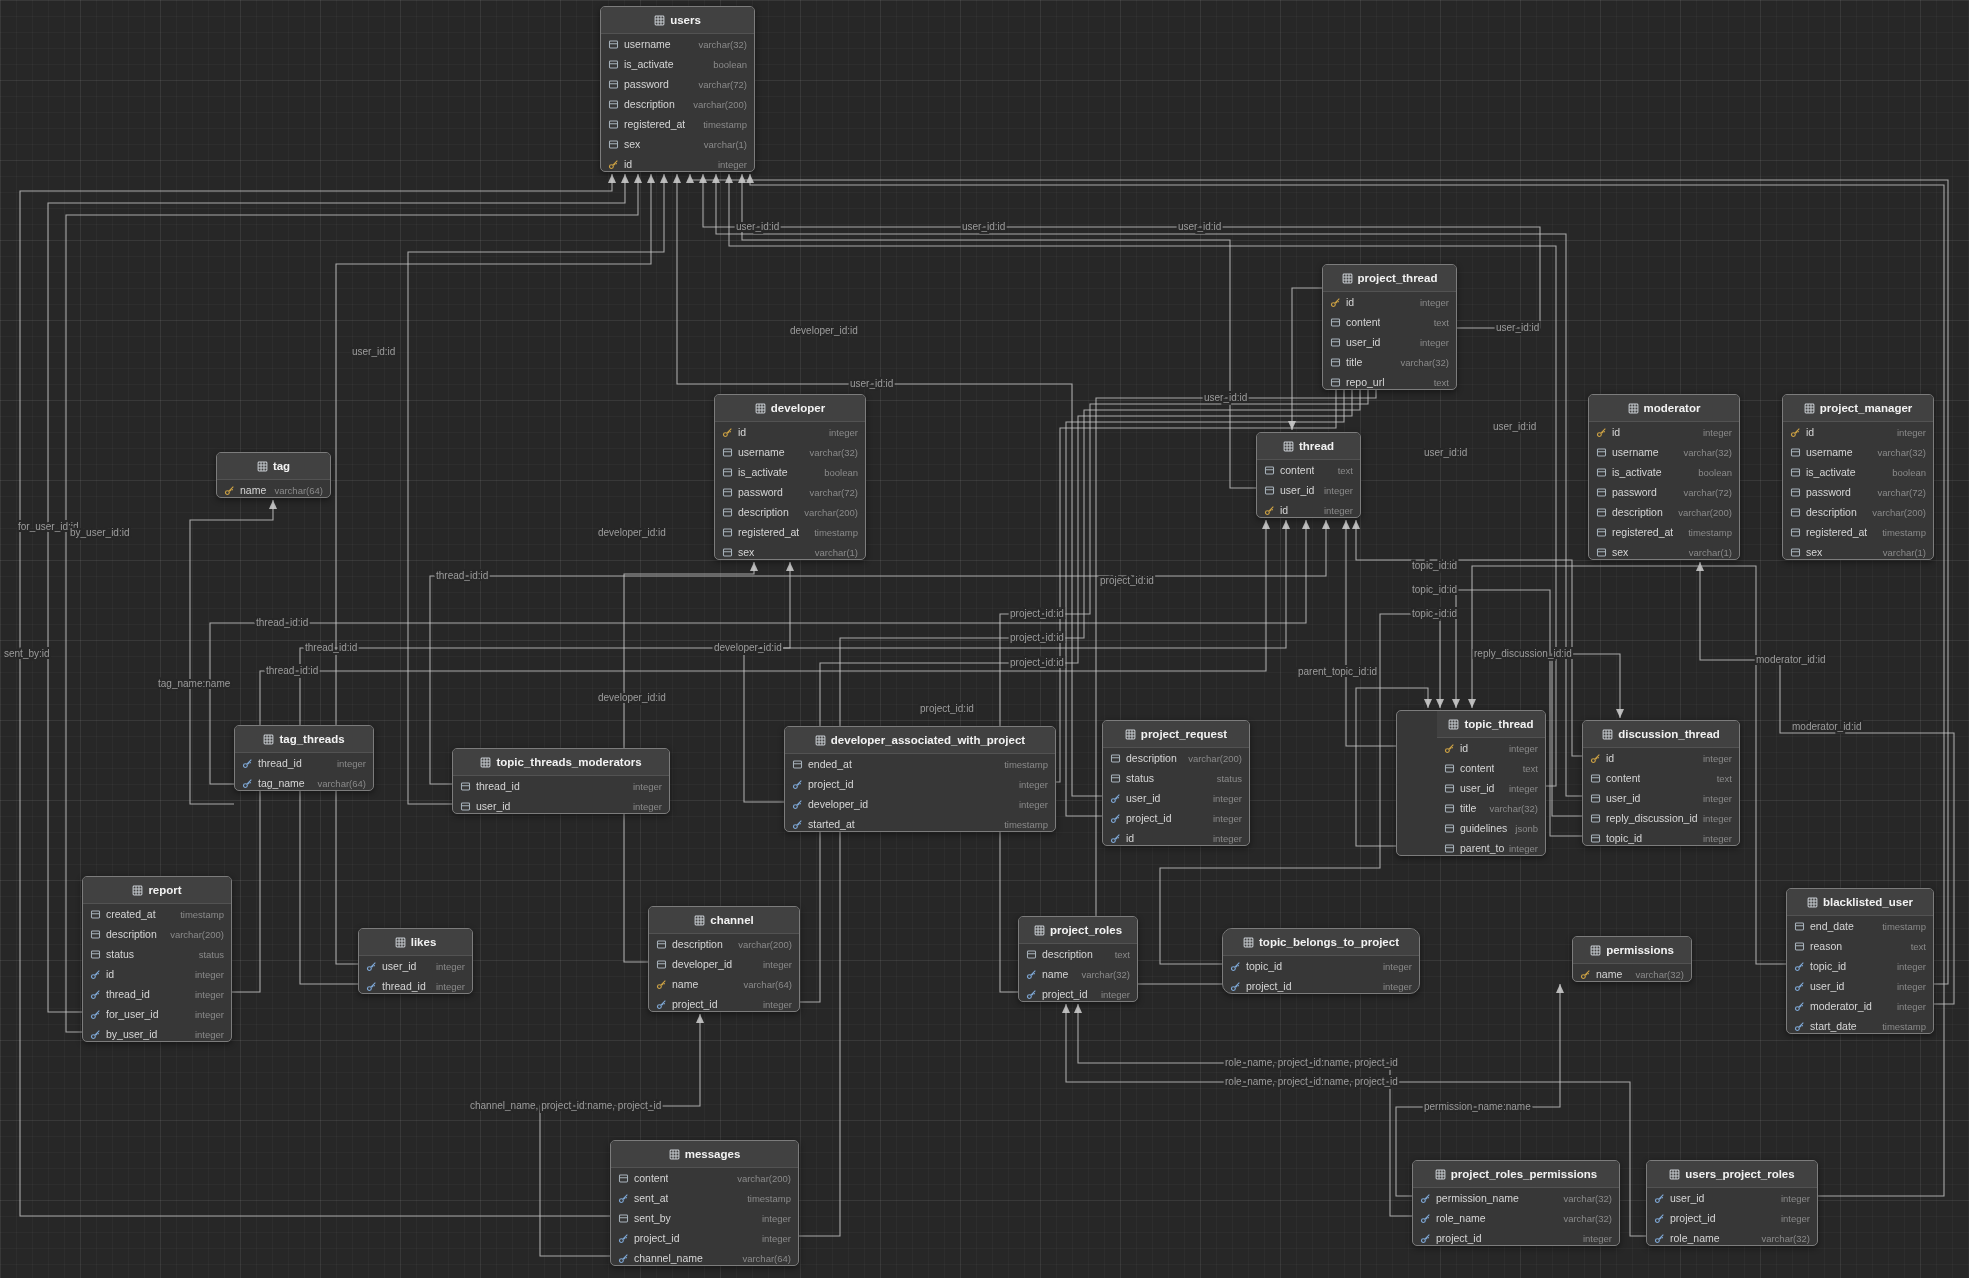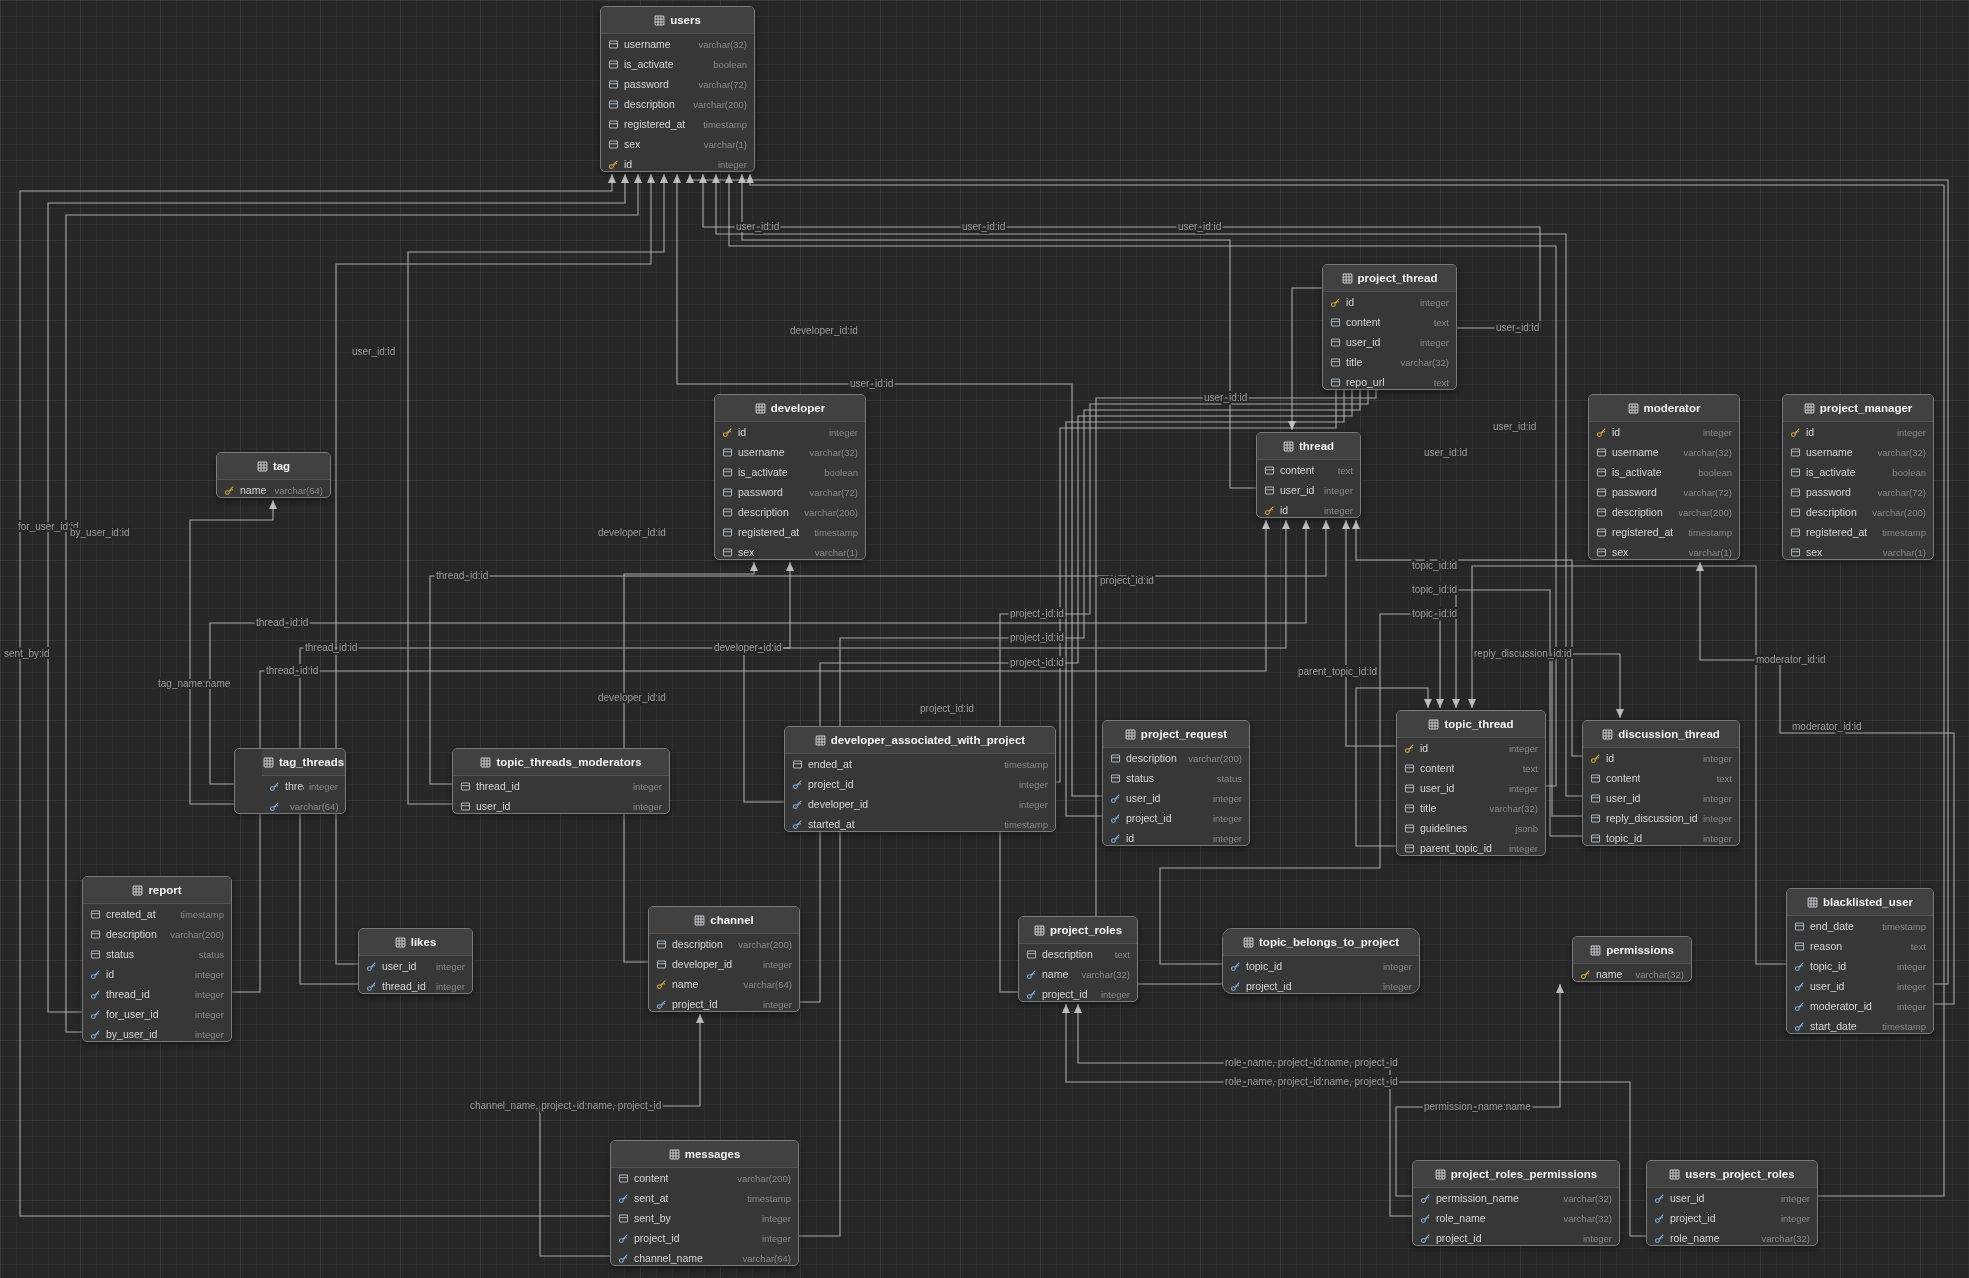--- a/index.html
+++ b/index.html
@@ -589,21 +589,21 @@
           <span class="f-icon">
             <svg width="11" height="11" viewBox="0 0 12 12" fill="none" stroke="#a9b4bd" stroke-width="1.1">
               <rect x="1.6" y="2.2" width="8.8" height="7.6" rx="1"></rect>
               <path d="M1.6 5.2h8.8"></path>
             </svg>
           </span>
           <span class="f-name">sex</span>
           <span class="f-type">varchar(1)</span>
         </div>
       </div>
-      <div class="table-card" style="left: 234px; top: 748px; width: 112px; height: 66px; padding-left: 27px;">
+      <div class="table-card" style="left: 234px; top: 725px; width: 140px; height: 66px;">
         <div class="table-header">
           <span class="t-icon">
             <svg width="11" height="11" viewBox="0 0 12 12" fill="none" stroke="#c9ced3" stroke-width="1.1">
               <rect x="1.2" y="1.2" width="9.6" height="9.6" rx="1"></rect>
               <path d="M1.2 4.4h9.6M1.2 7.6h9.6M4.4 1.2v9.6M7.6 1.2v9.6"></path>
             </svg>
           </span>
           <span>tag_threads</span>
         </div>
         <div class="field-row">
@@ -763,21 +763,21 @@
           <span class="f-icon">
             <svg width="11" height="11" viewBox="0 0 12 12" fill="none" stroke="#7fa9d8" stroke-width="1.2">
               <circle cx="3.7" cy="8.3" r="2.1"></circle>
               <path d="M5.3 6.7L10.2 1.8M8 4l1.5 1.5M6.6 5.4l1.2 1.2"></path>
             </svg>
           </span>
           <span class="f-name">id</span>
           <span class="f-type">integer</span>
         </div>
       </div>
-      <div class="table-card" style="left: 1396px; top: 710px; width: 150px; height: 146px;">
+      <div class="table-card" style="left: 1396px; top: 710px; width: 150px; height: 146px; padding-left: 40px;">
         <div class="table-header">
           <span class="t-icon">
             <svg width="11" height="11" viewBox="0 0 12 12" fill="none" stroke="#c9ced3" stroke-width="1.1">
               <rect x="1.2" y="1.2" width="9.6" height="9.6" rx="1"></rect>
               <path d="M1.2 4.4h9.6M1.2 7.6h9.6M4.4 1.2v9.6M7.6 1.2v9.6"></path>
             </svg>
           </span>
           <span>topic_thread</span>
         </div>
         <div class="field-row">

